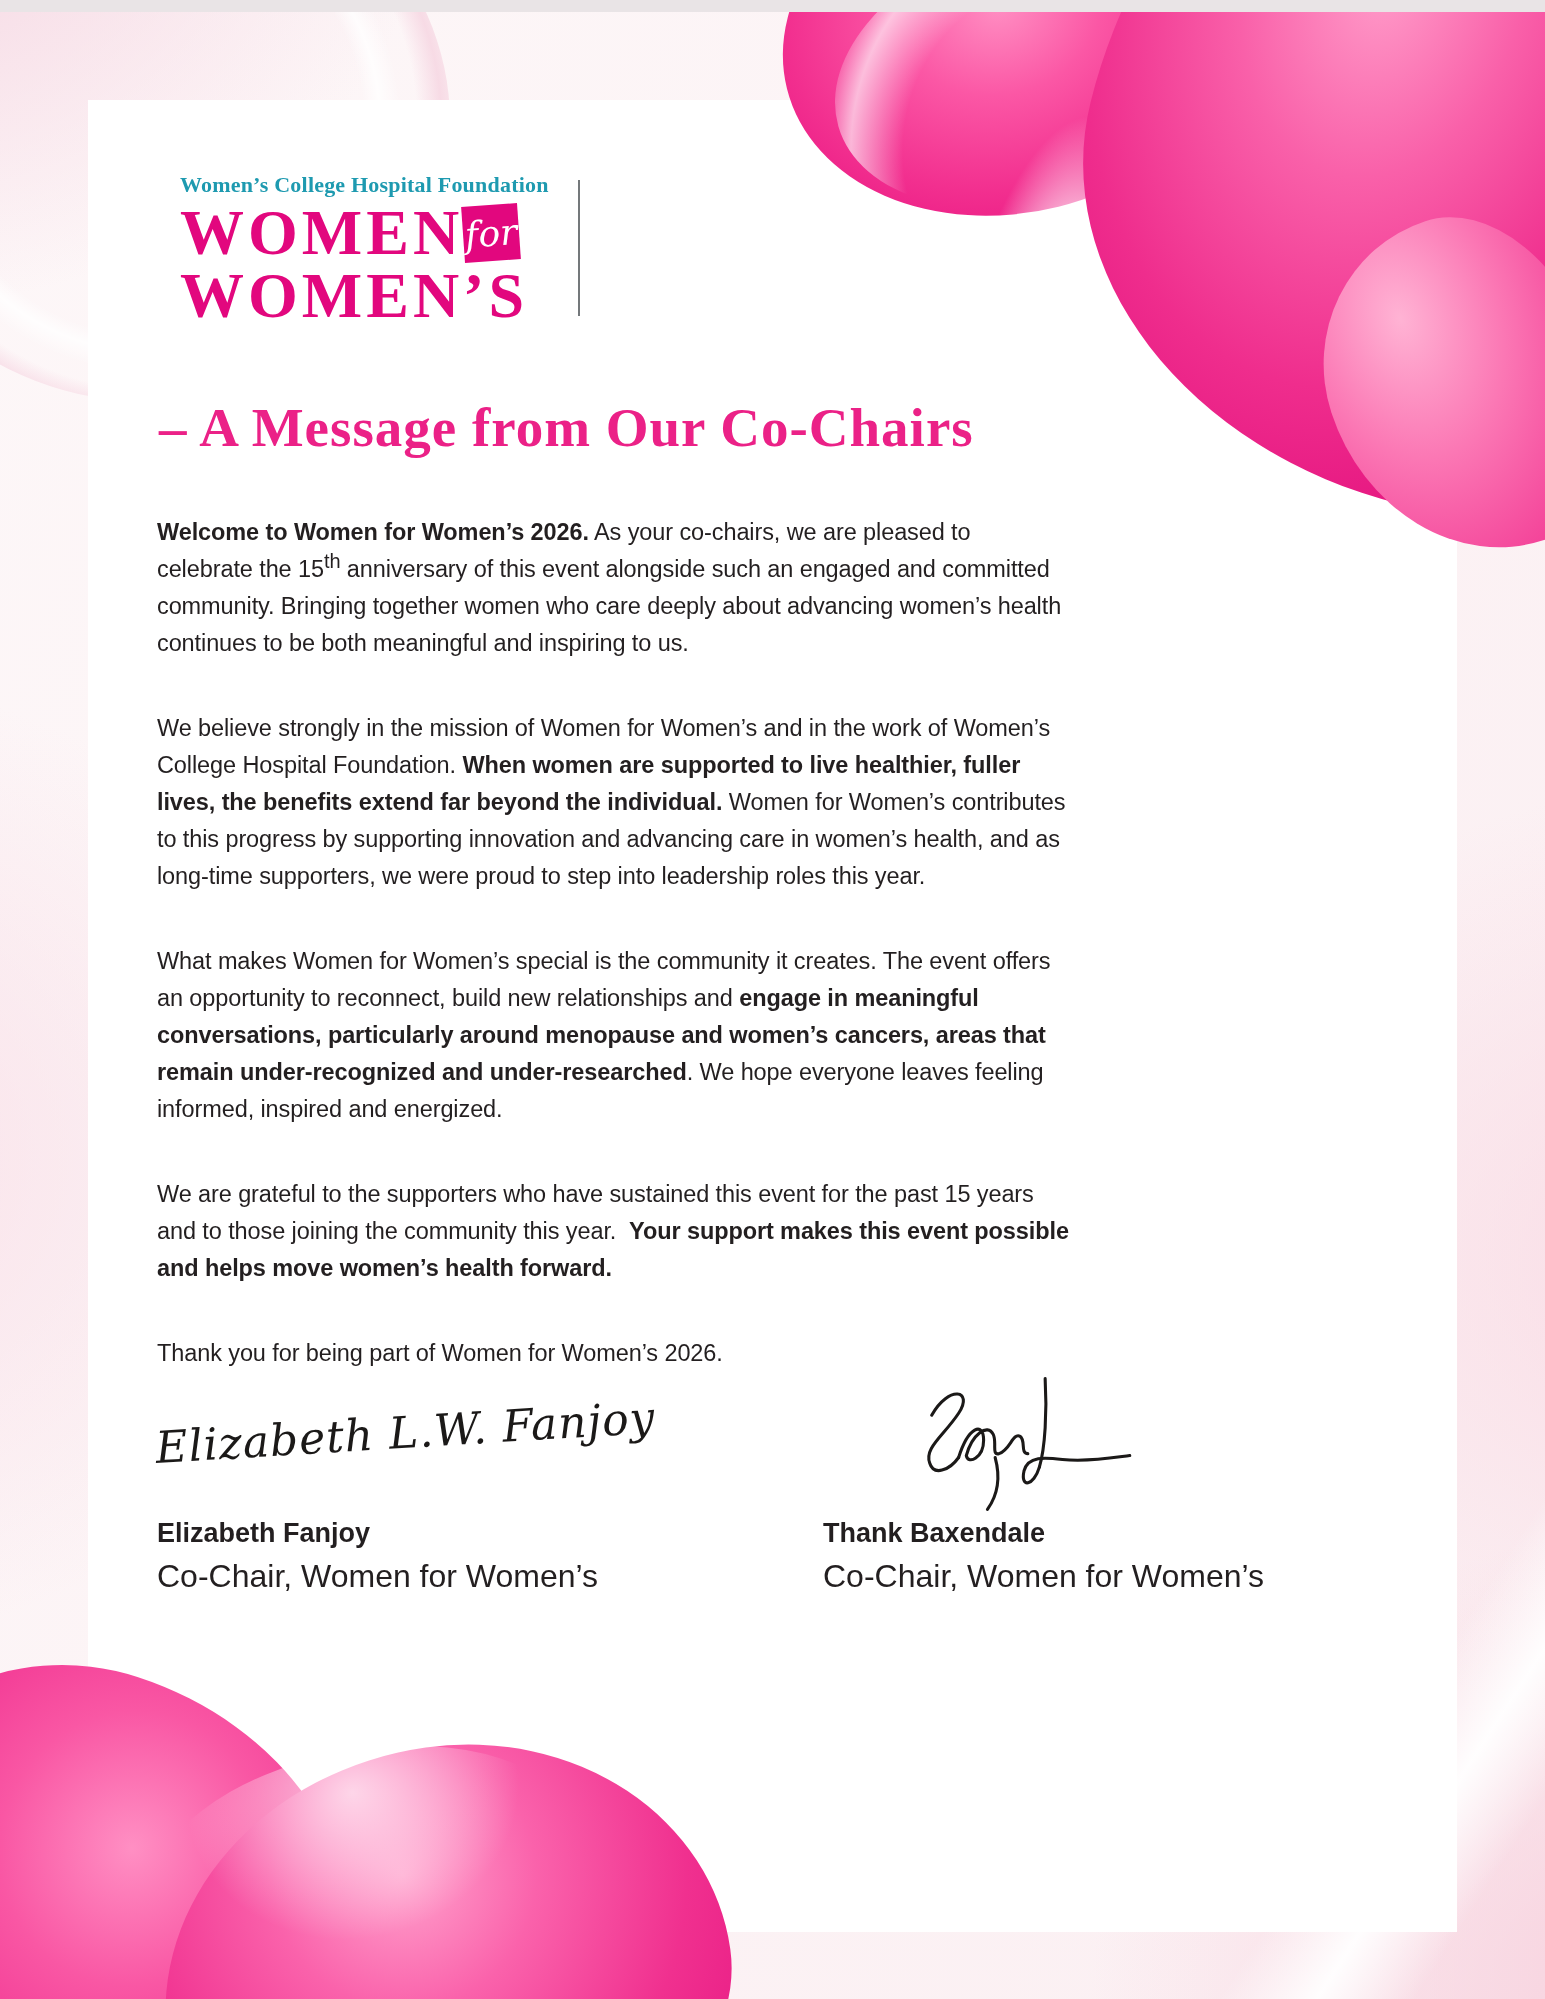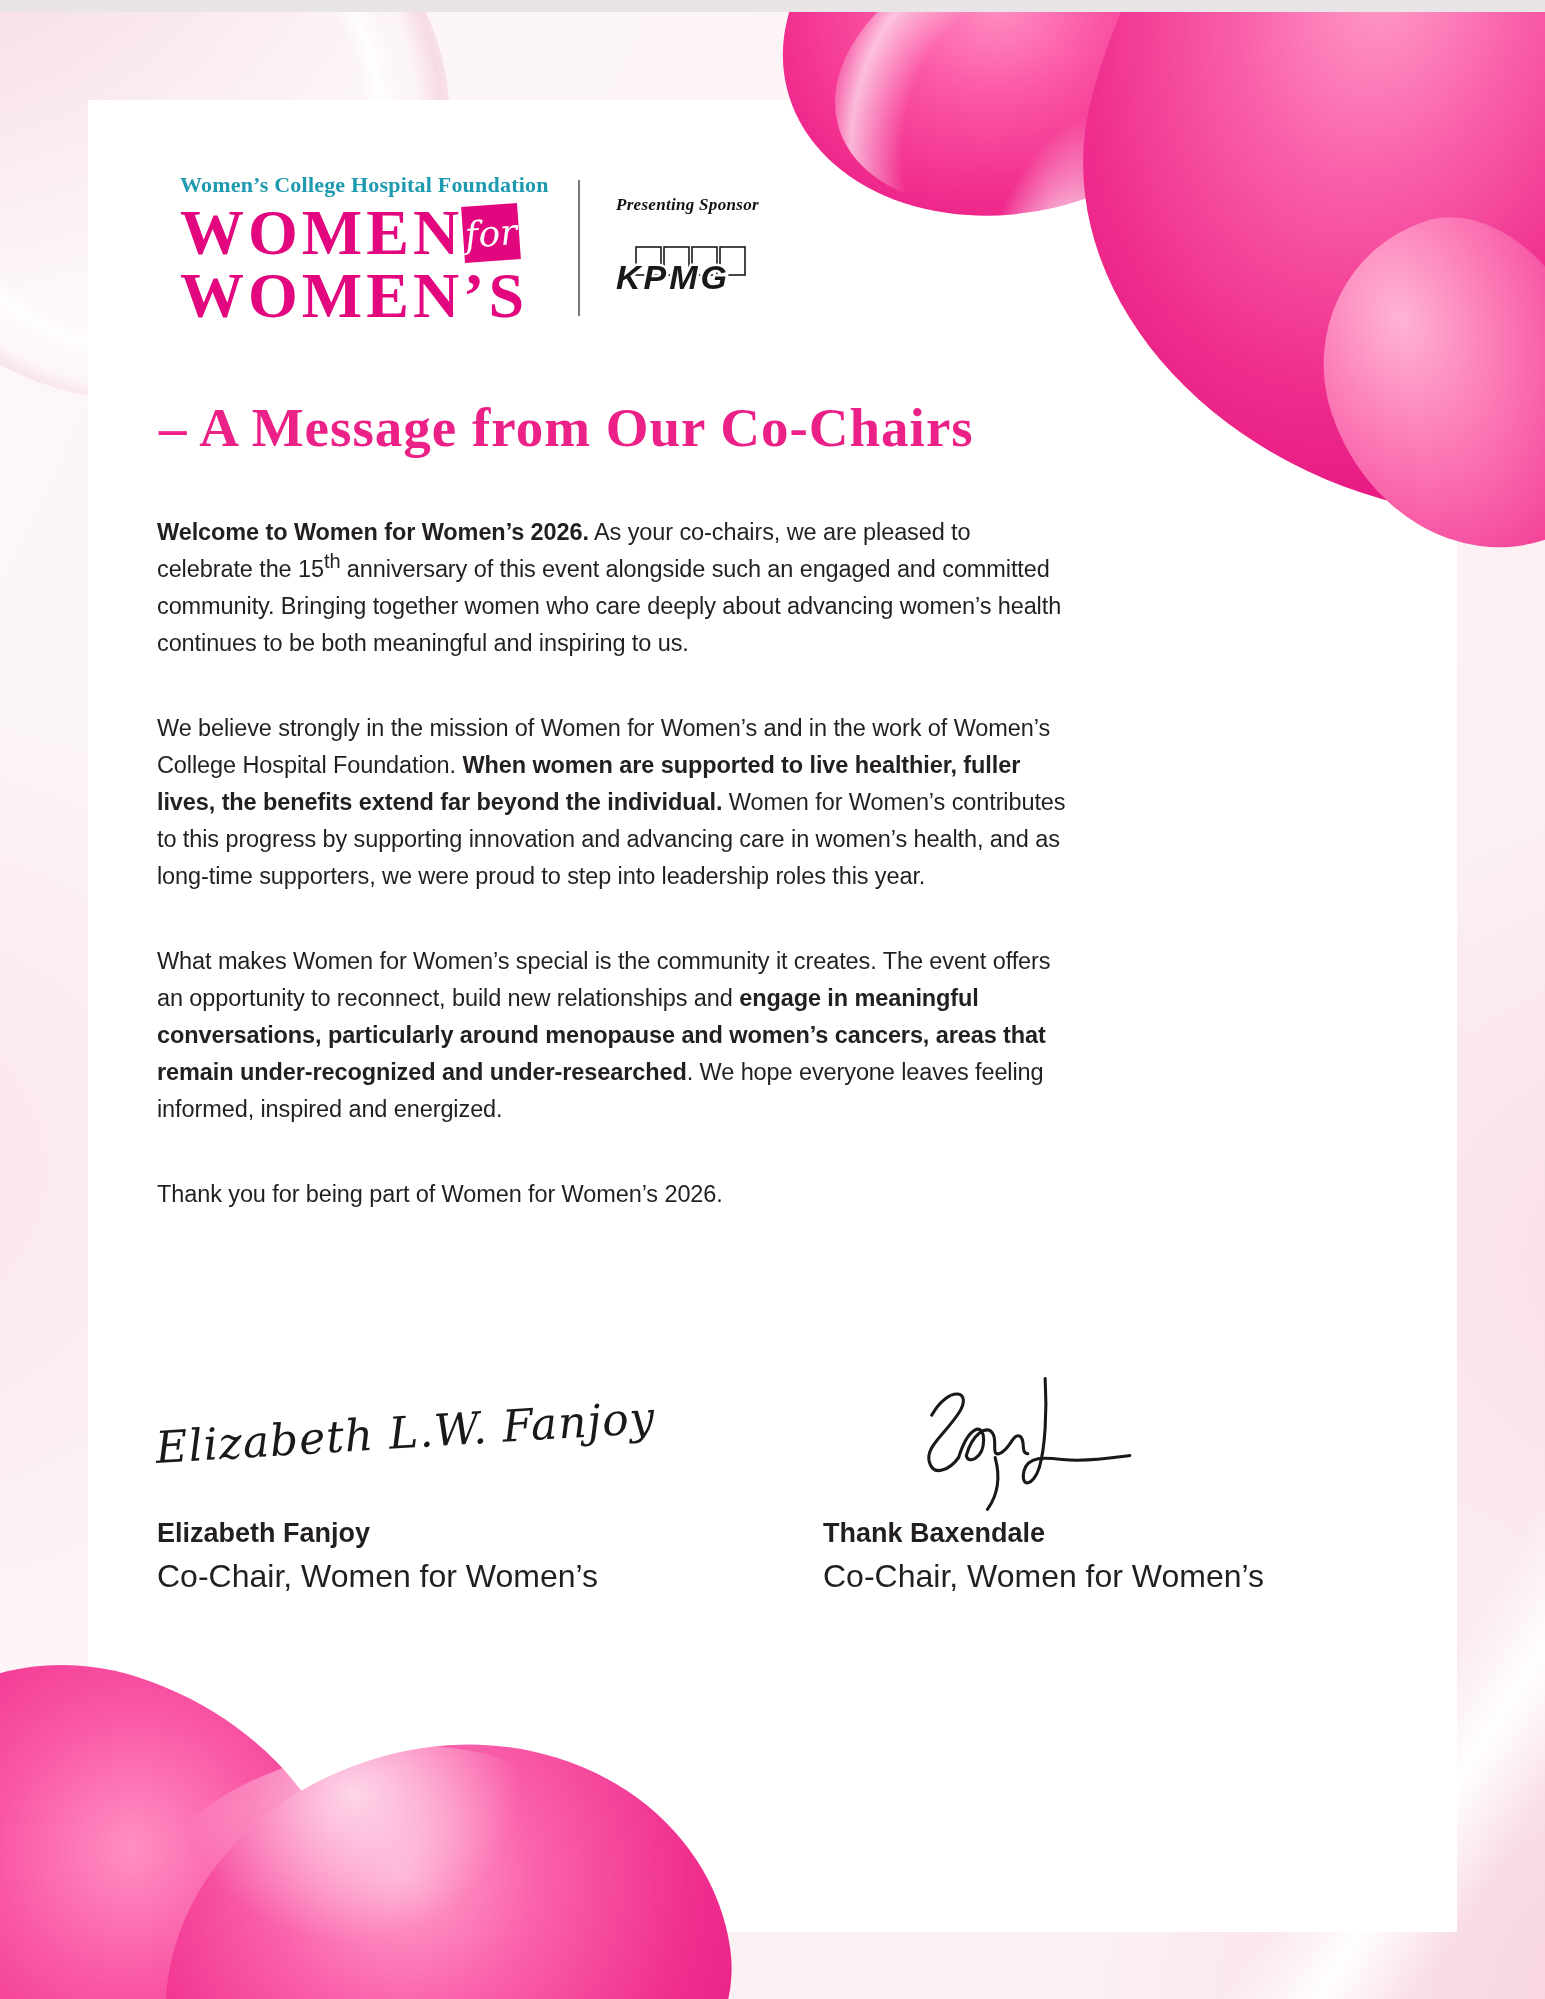--- a/index.html
+++ b/index.html
@@ -134,41 +134,30 @@
       <div class="logo-foundation">Women’s College Hospital Foundation</div>
       <div class="logo-row1">
         <span class="logo-word">WOMEN</span>
         <span class="logo-for-box">for</span>
       </div>
       <div class="logo-row2 logo-word">WOMEN’S</div>
     </div>
 
     <div class="header-divider"></div>
 
-    <div class="sponsor">
-      <div class="sponsor-label">Presenting Sponsor</div>
-      <svg class="kpmg" width="140" height="52" viewBox="0 0 140 52">
-        <g fill="none" stroke="#191919" stroke-width="1.6">
-          <rect x="20" y="2" width="25" height="28"></rect>
-          <rect x="48" y="2" width="25" height="28"></rect>
-          <rect x="76" y="2" width="25" height="28"></rect>
-          <rect x="104" y="2" width="25" height="28"></rect>
-        </g>
-        <text x="0" y="44" font-family="Liberation Sans, sans-serif" font-weight="bold" font-style="italic" font-size="34" letter-spacing="3" fill="#191919" stroke="#ffffff" stroke-width="5" paint-order="stroke">KPMG</text>
-      </svg>
-    </div>
 
     <h1 class="headline">
       <span>– A Message from Our Co-Chairs</span>
     </h1>
 
     <div class="body-copy">
         <p><span class="b">Welcome to Women for Women’s 2026.</span><span> As your co-chairs, we are pleased to celebrate the 15</span><sup>th</sup><span> anniversary of this event alongside such an engaged and committed community. Bringing together women who care deeply about advancing women’s health continues to be both meaningful and inspiring to us.</span></p>
         <p><span>We believe strongly in the mission of Women for Women’s and in the work of Women’s College Hospital Foundation. </span><span class="b">When women are supported to live healthier, fuller lives, the benefits extend far beyond the individual.</span><span> Women for Women’s contributes to this progress by supporting innovation and advancing care in women’s health, and as long-time supporters, we were proud to step into leadership roles this year.</span></p>
         <p><span>What makes Women for Women’s special is the community it creates. The event offers an opportunity to reconnect, build new relationships and </span><span class="b">engage in meaningful conversations, particularly around menopause and women’s cancers, areas that remain under-recognized and under-researched</span><span>. We hope everyone leaves feeling informed, inspired and energized.</span></p>
+        <p><span>We are grateful to the supporters who have sustained this event for the past 15 years and to those joining the community this year.&nbsp; </span><span class="b">Your support makes this event possible and helps move women’s health forward.</span></p>
         <p><span>Thank you for being part of Women for Women’s 2026.</span></p>
       </div>
 
     <div class="sig-block sig-left">
       <div class="sig-script-box">
         <div class="script-sig">Elizabeth L.W. Fanjoy</div>
       </div>
       <div class="sig-name">Elizabeth Fanjoy</div>
       <div class="sig-title">Co-Chair, Women for Women’s</div>
     </div>

